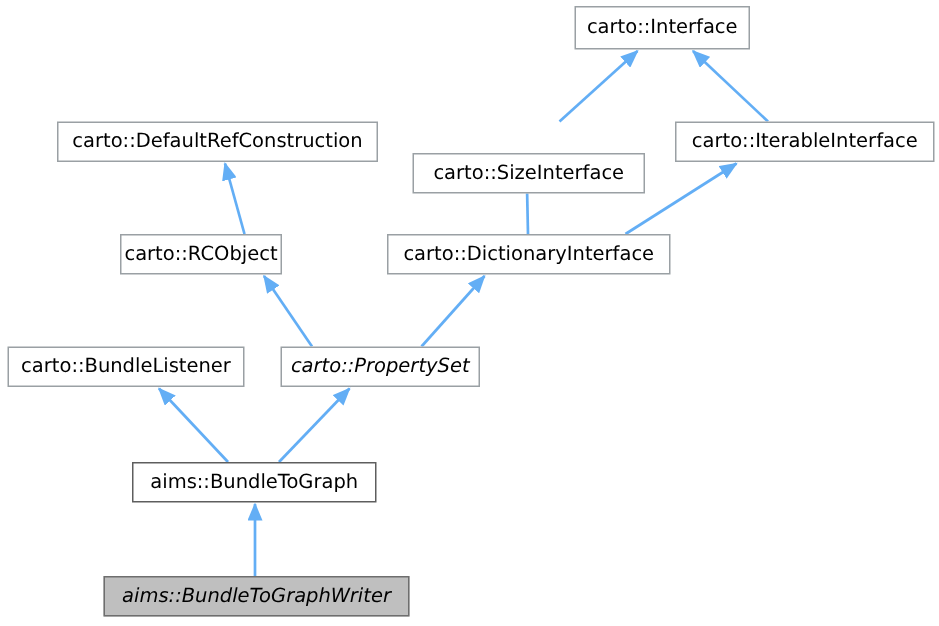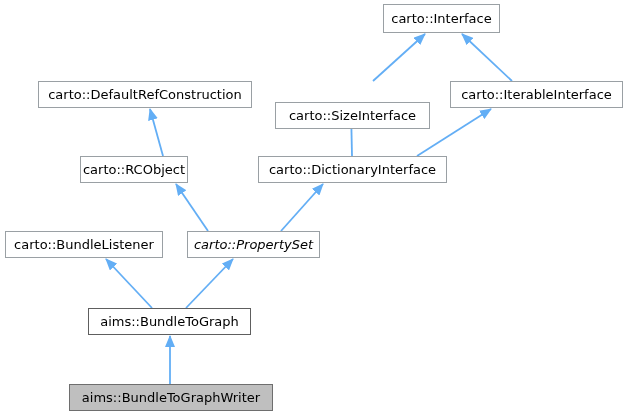--- a/index.html
+++ b/index.html
@@ -92,17 +92,17 @@
       </div>
       <div class="node plain" style="left: 5px; top: 231px; width: 158px; height: 27px;">
         <span>carto::BundleListener</span>
       </div>
       <div class="node plain" style="left: 187px; top: 231px; width: 133px; height: 27px; font-style: italic;">
         <span>carto::PropertySet</span>
       </div>
       <div class="node emph" style="left: 88px; top: 308px; width: 163px; height: 27px;">
         <span>aims::BundleToGraph</span>
       </div>
-      <div class="node current" style="left: 69px; top: 384px; width: 204px; height: 27px;">
+      <div class="node current" style="left: 69px; top: 384px; width: 204px; height: 27px; font-style: italic;">
         <span>aims::BundleToGraphWriter</span>
       </div>
     </div>
 </div>
 
 </body></html>

